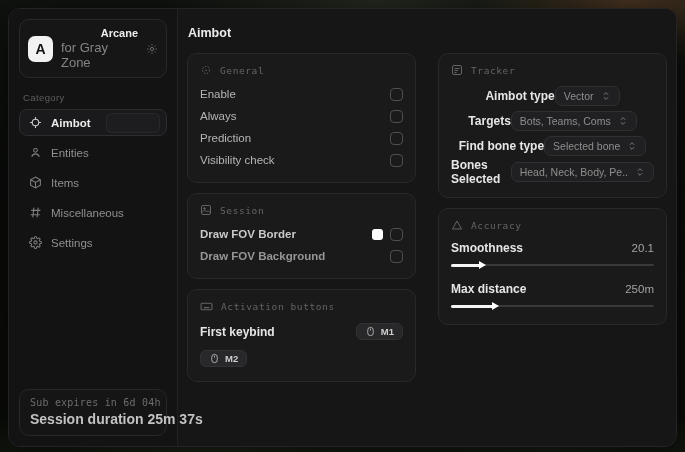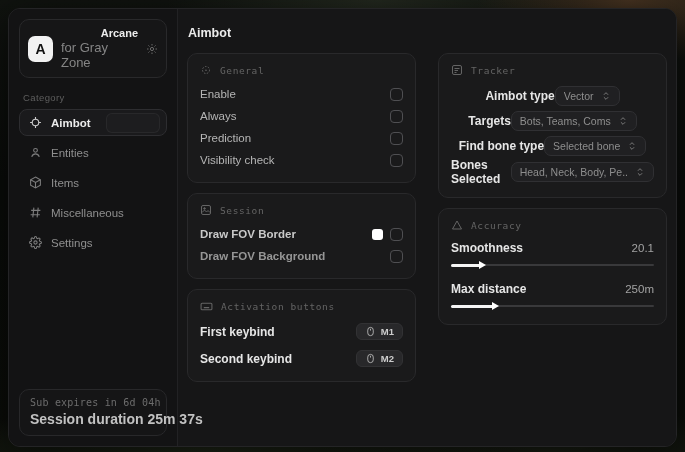--- a/index.html
+++ b/index.html
@@ -297,21 +297,20 @@
               <span class="key-icon">
                 <svg width="11" height="11" viewBox="0 0 24 24" fill="none" stroke="currentColor" stroke-width="2">
                     <rect x="6" y="3" width="12" height="18" rx="6"></rect>
                     <path d="M12 6v4"></path>
                   </svg>
               </span>
               <span class="key-text">M1</span>
             </span>
           </div>
           <div class="row row-act">
-            <span class="lbl-bright">Second keybind</span>
             <span class="keybtn">
               <span class="key-icon">
                 <svg width="11" height="11" viewBox="0 0 24 24" fill="none" stroke="currentColor" stroke-width="2">
                     <rect x="6" y="3" width="12" height="18" rx="6"></rect>
                     <path d="M12 6v4"></path>
                   </svg>
               </span>
               <span class="key-text">M2</span>
             </span>
           </div>

